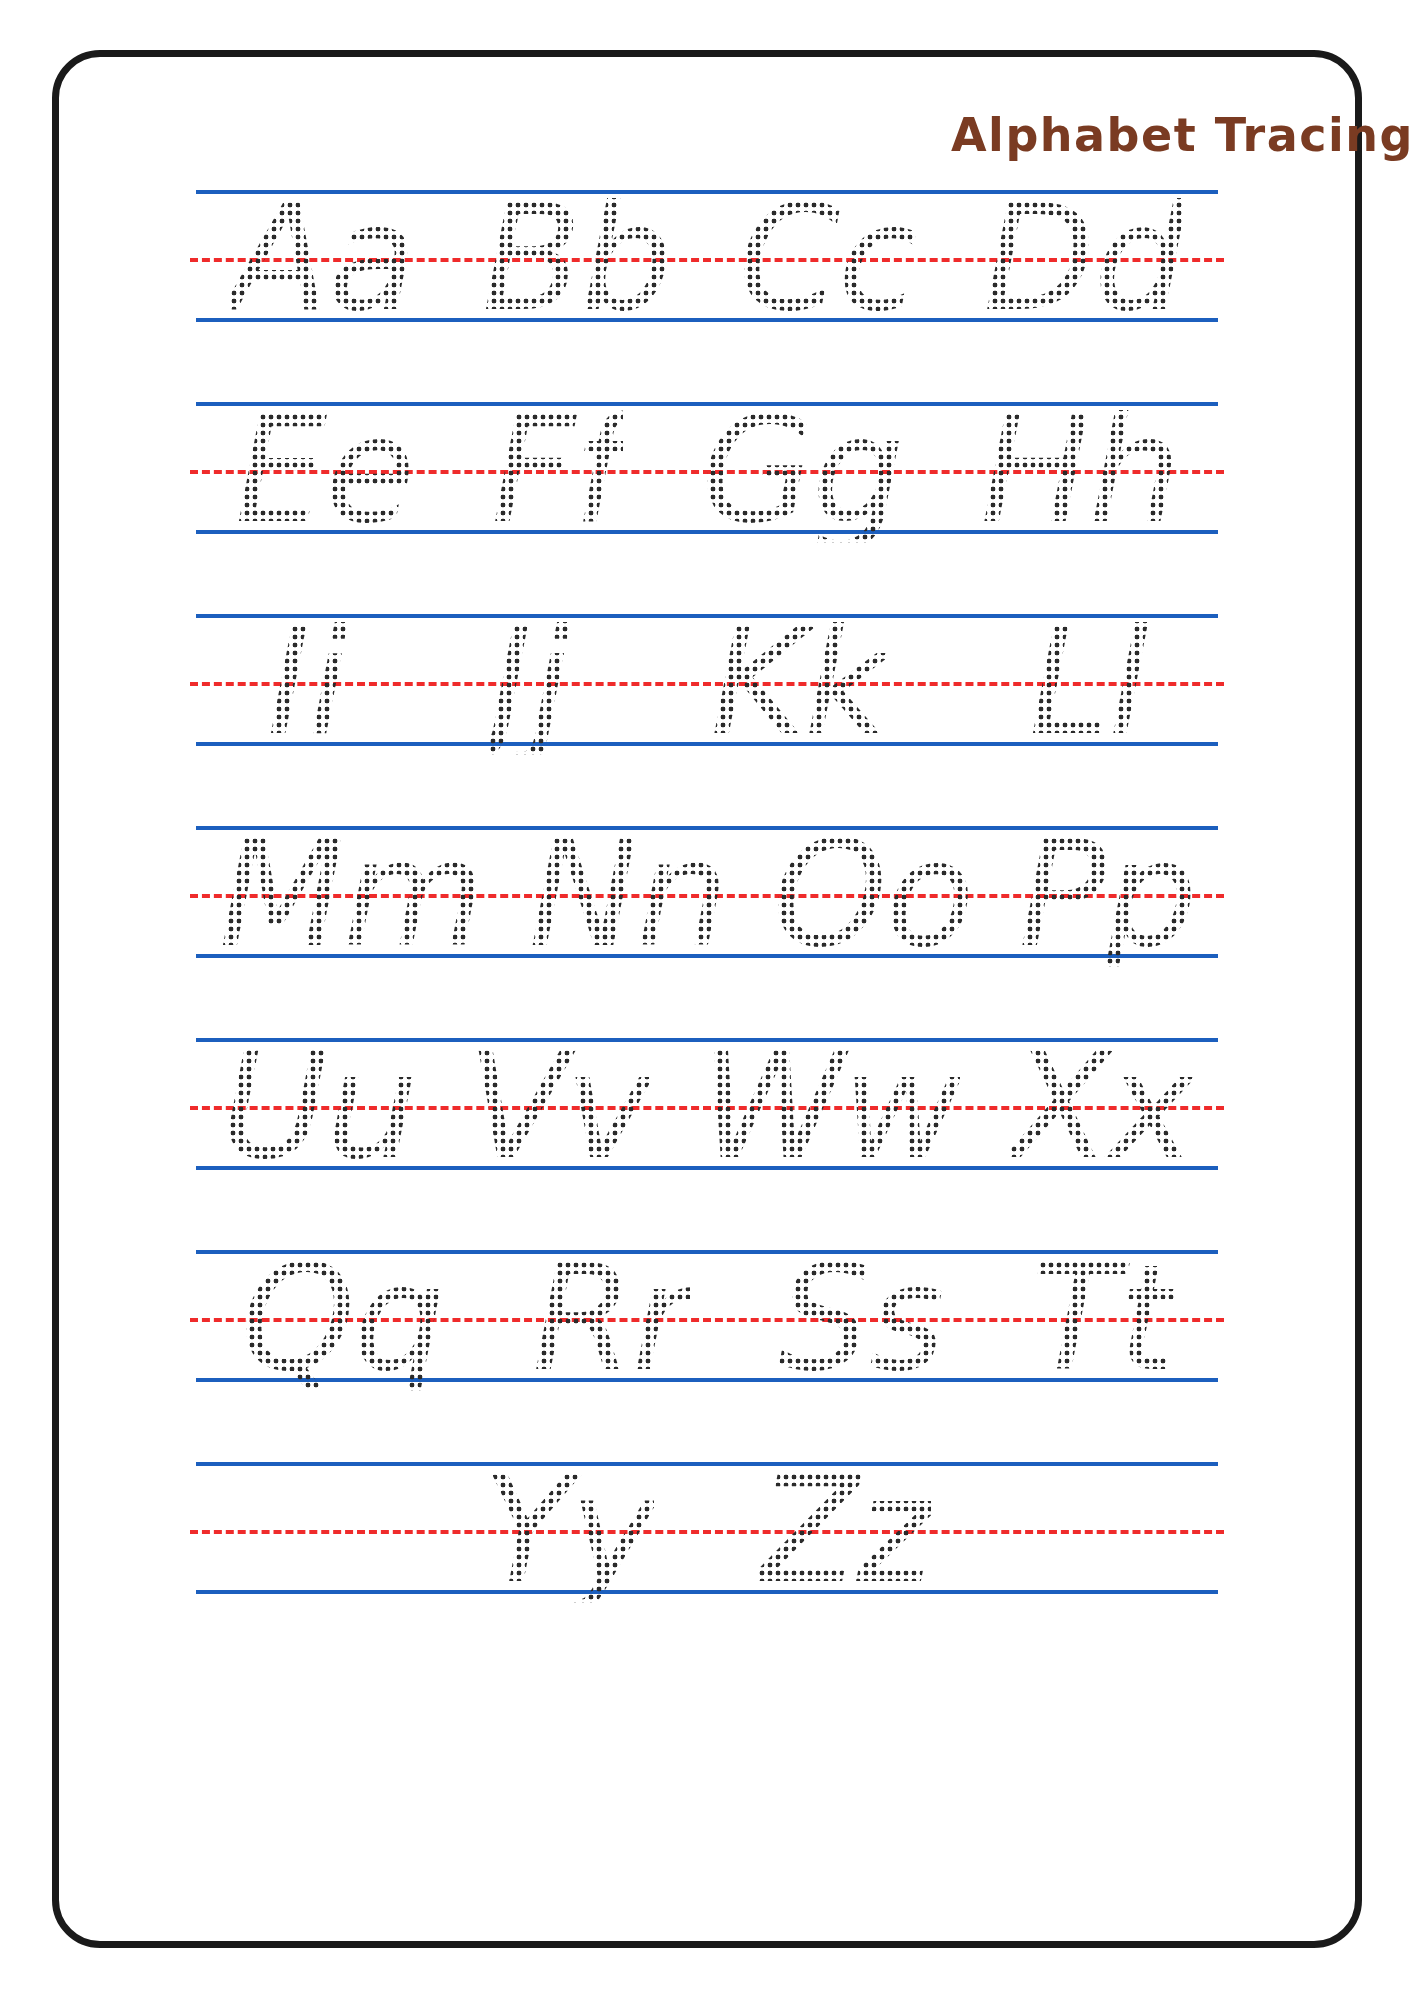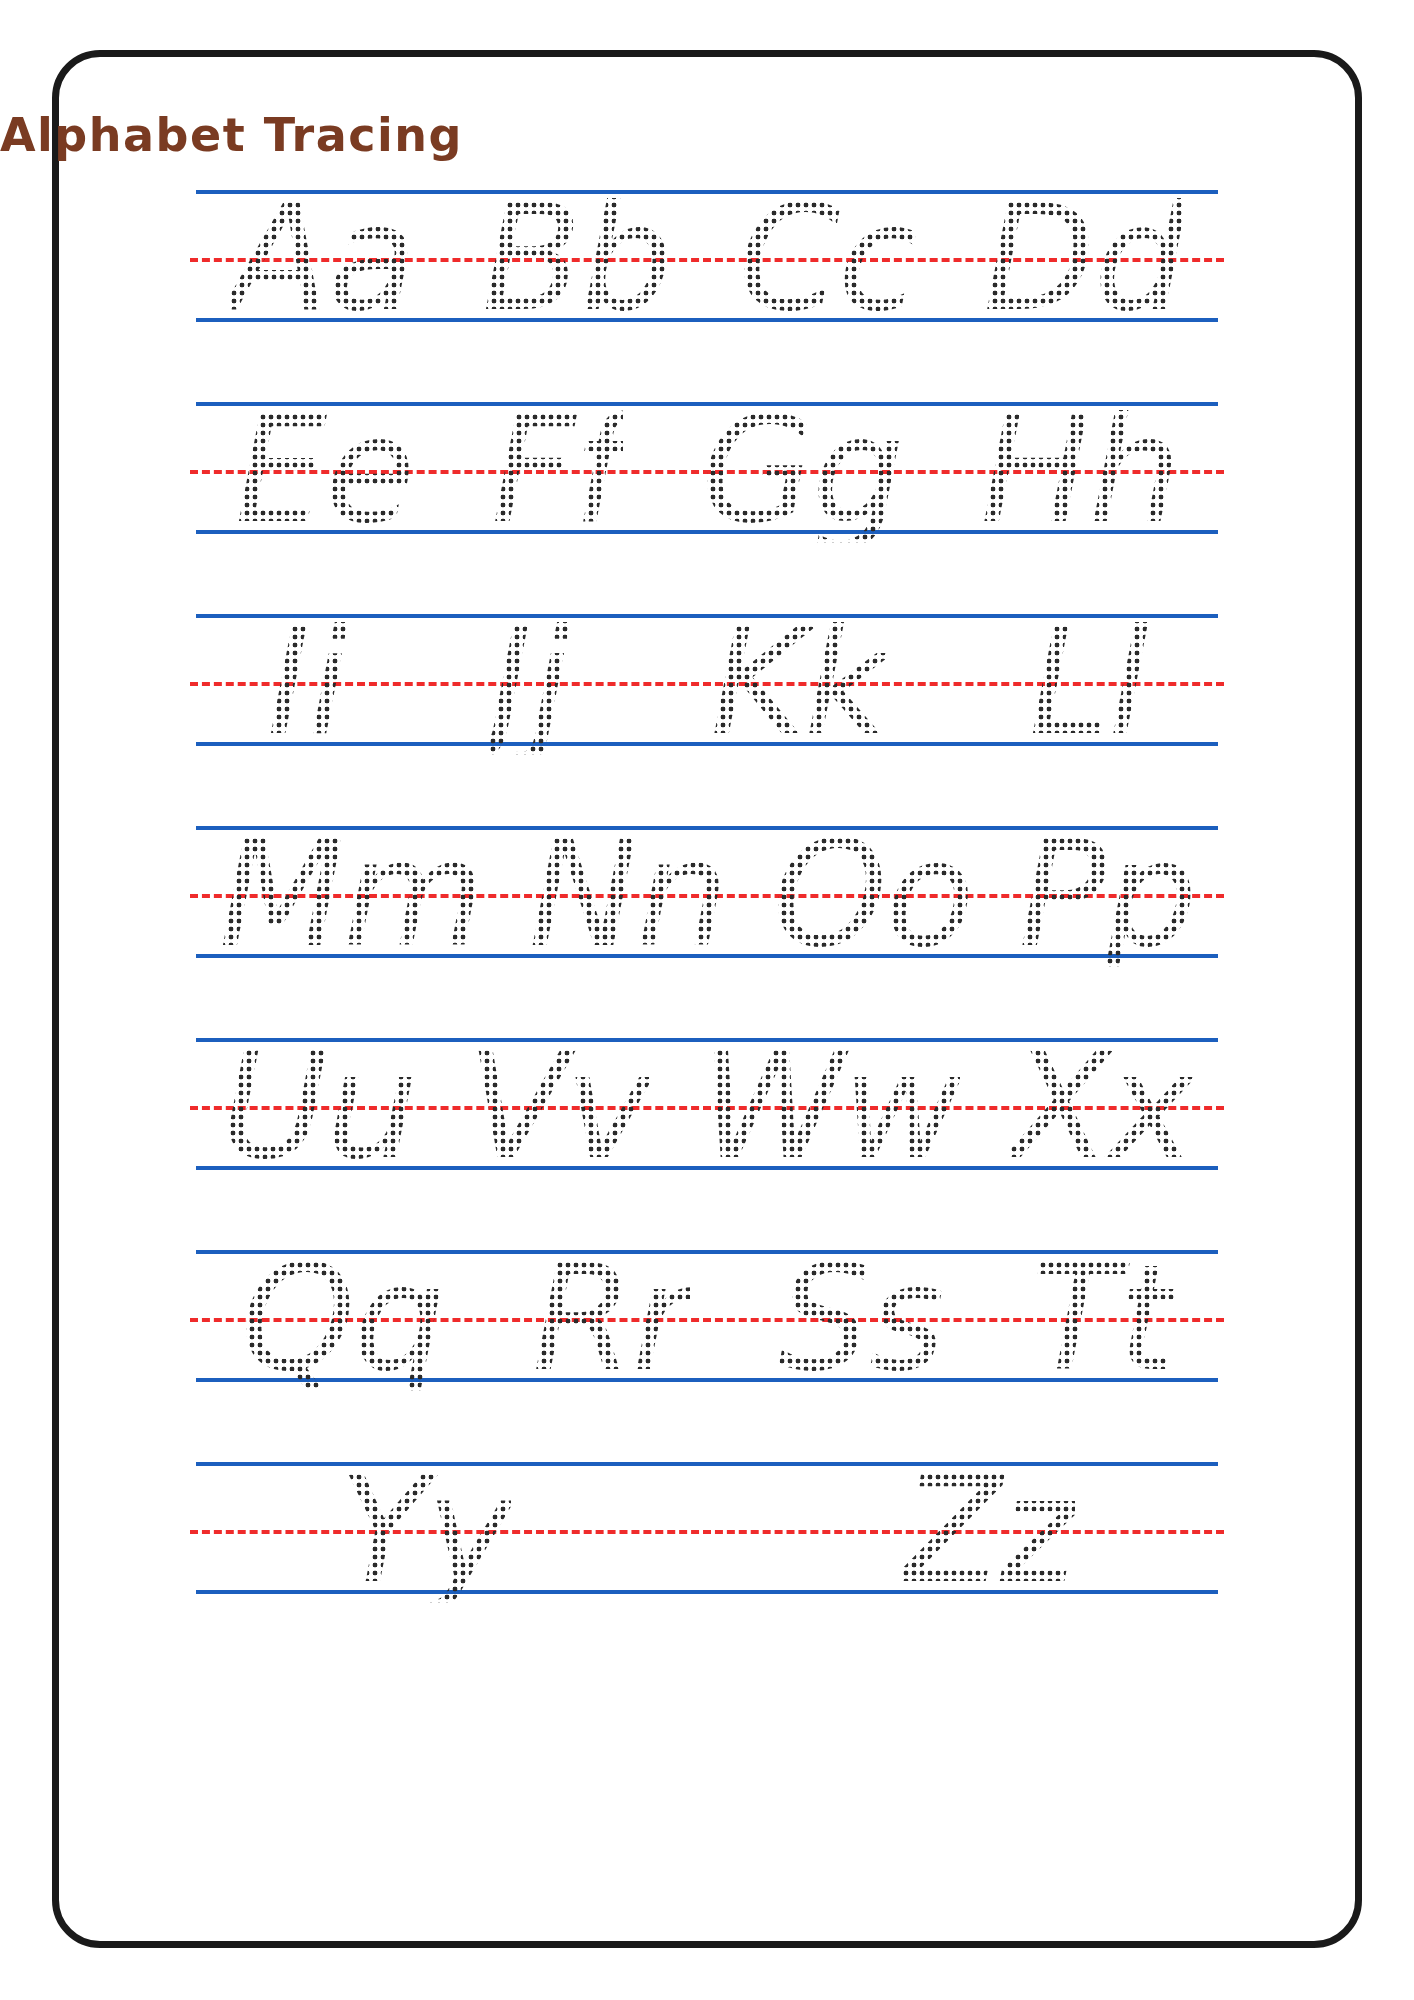--- a/index.html
+++ b/index.html
@@ -33,21 +33,21 @@
     border-radius: 48px;
     box-sizing: border-box;
     background: #ffffff;
   }
 
   .title {
     position: absolute;
     left: 0;
     right: 0;
     top: 108px;
-    text-align: left;
+    text-align: right;
     color: #7a3b22;
     font-family: "DejaVu Sans", sans-serif;
     font-size: 46px;
     font-weight: 600;
     letter-spacing: 1.5px;
   }
 
   .rows {
     position: absolute;
     left: 0;
@@ -118,20 +118,21 @@
     -webkit-text-stroke: 0;
     color: transparent;
     background-image: radial-gradient(circle, #2b2b2b 42%, rgba(0,0,0,0) 46%);
     background-size: 8px 8px;
     background-position: 0 0;
     -webkit-background-clip: text;
     background-clip: text;
   }
 
   .row-yz .letters {
+    justify-content: center;
     gap: 104px;
   }
 
   .last-row {
     margin-bottom: 0;
   }
 </style>
 </head>
 <body>
 

